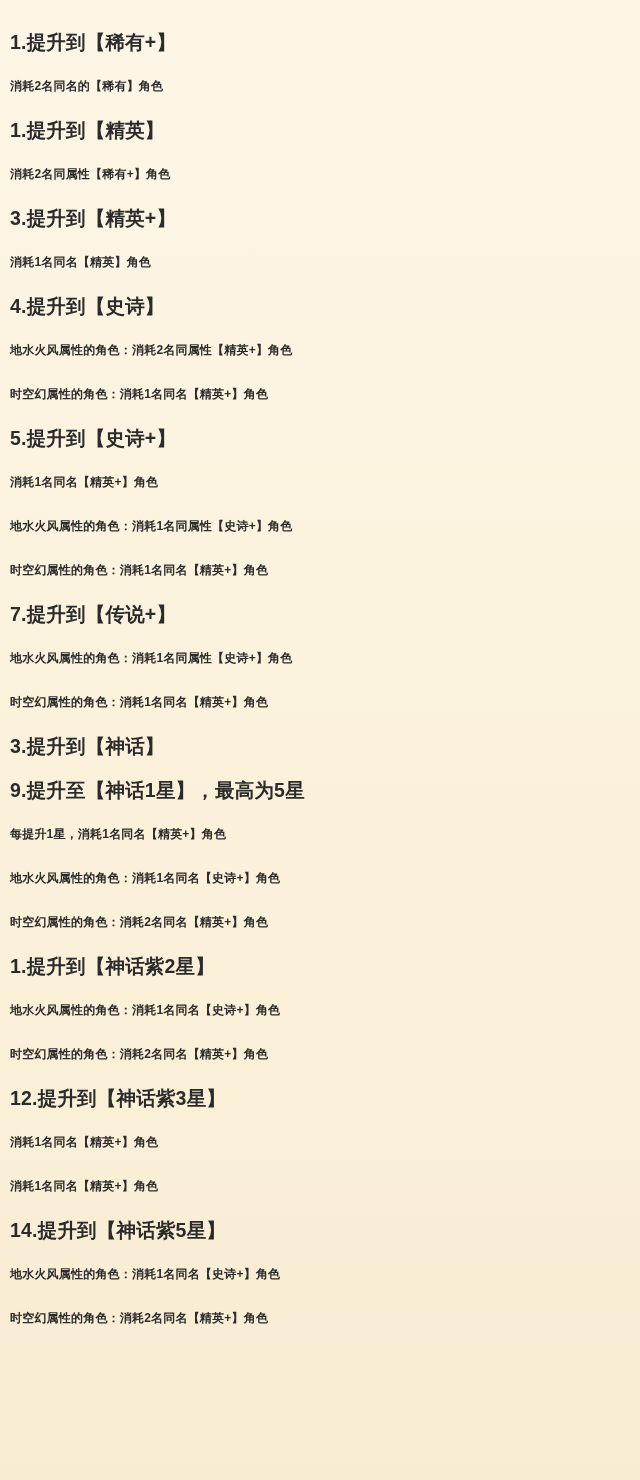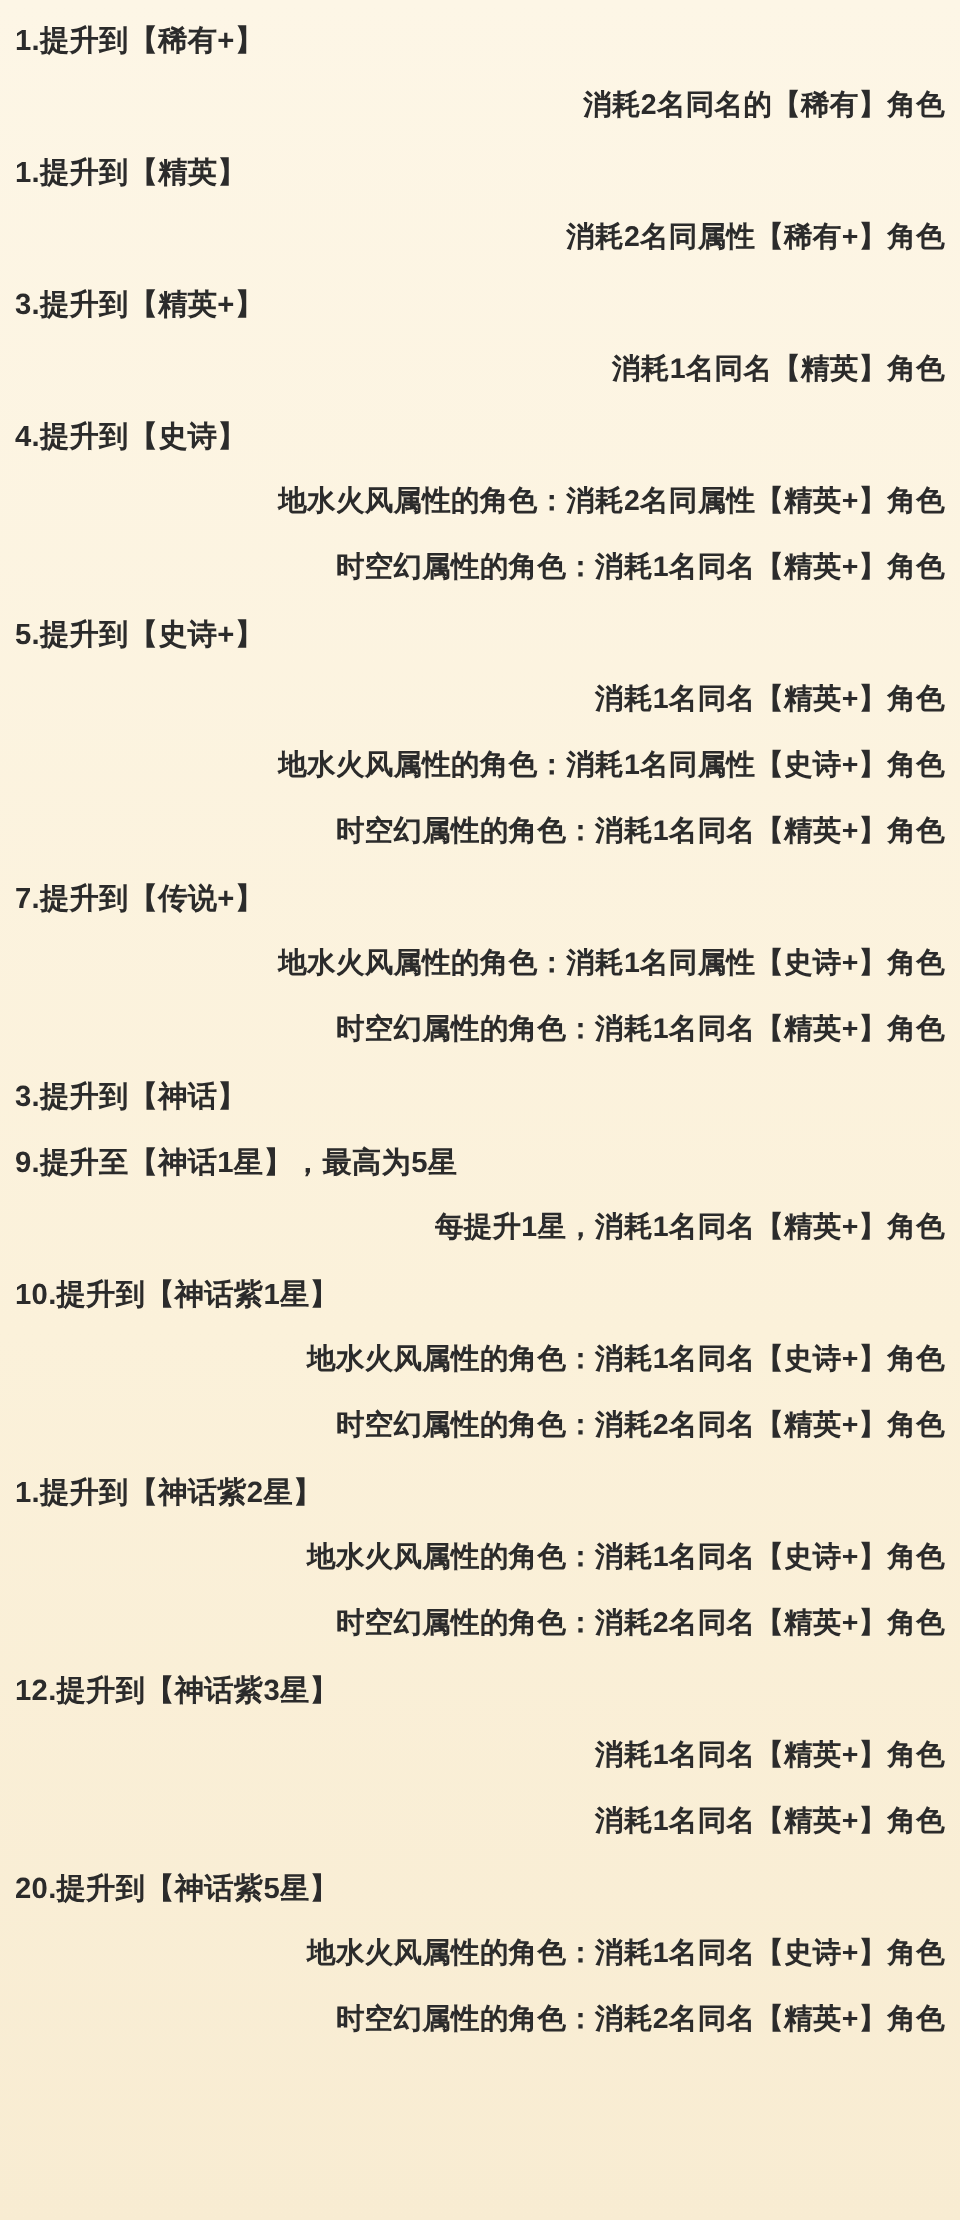--- a/index.html
+++ b/index.html
@@ -11,40 +11,39 @@
     height: 1480px;
     background: #fbf3df;
     font-family: "Liberation Sans", "DejaVu Sans", sans-serif;
     color: #2b2b2b;
     overflow: hidden;
   }
   #page {
     width: 640px;
     height: 1480px;
     box-sizing: border-box;
-    padding: 5px 10px 0 10px;
+    padding: 20px 10px 0 10px;
     background: linear-gradient(180deg, #fdf6e6 0%, #fbf1da 60%, #f8ecd2 100%);
   }
   .line {
     font-size: 19.5px;
     line-height: 44px;
     height: 44px;
     white-space: nowrap;
     letter-spacing: 0.2px;
     font-weight: 700;
   }
   .heading {
     font-weight: 700;
   }
   .detail {
     font-weight: 700;
   }
   .small {
-    font-size: 19px;
-    text-align: right;
+    font-size: 12px;
   }
 </style>
 </head>
 <body>
 
 <div id="page">
     <div class="line heading">1.提升到【稀有+】</div>
     <div class="line detail small">消耗2名同名的【稀有】角色</div>
     <div class="line heading">1.提升到【精英】</div>
     <div class="line detail small">消耗2名同属性【稀有+】角色</div>
@@ -56,25 +55,24 @@
     <div class="line heading">5.提升到【史诗+】</div>
     <div class="line detail small">消耗1名同名【精英+】角色</div>
     <div class="line detail small">地水火风属性的角色：消耗1名同属性【史诗+】角色</div>
     <div class="line detail small">时空幻属性的角色：消耗1名同名【精英+】角色</div>
     <div class="line heading">7.提升到【传说+】</div>
     <div class="line detail small">地水火风属性的角色：消耗1名同属性【史诗+】角色</div>
     <div class="line detail small">时空幻属性的角色：消耗1名同名【精英+】角色</div>
     <div class="line heading">3.提升到【神话】</div>
     <div class="line heading">9.提升至【神话1星】，最高为5星</div>
     <div class="line detail small">每提升1星，消耗1名同名【精英+】角色</div>
-    <div class="line heading">10.提升到【神话紫1星】</div>
     <div class="line detail small">地水火风属性的角色：消耗1名同名【史诗+】角色</div>
     <div class="line detail small">时空幻属性的角色：消耗2名同名【精英+】角色</div>
     <div class="line heading">1.提升到【神话紫2星】</div>
     <div class="line detail small">地水火风属性的角色：消耗1名同名【史诗+】角色</div>
     <div class="line detail small">时空幻属性的角色：消耗2名同名【精英+】角色</div>
     <div class="line heading">12.提升到【神话紫3星】</div>
     <div class="line detail small">消耗1名同名【精英+】角色</div>
     <div class="line detail small">消耗1名同名【精英+】角色</div>
-    <div class="line heading">20.提升到【神话紫5星】</div>
+    <div class="line heading">14.提升到【神话紫5星】</div>
     <div class="line detail small">地水火风属性的角色：消耗1名同名【史诗+】角色</div>
     <div class="line detail small">时空幻属性的角色：消耗2名同名【精英+】角色</div>
   </div>
 
 </body></html>

